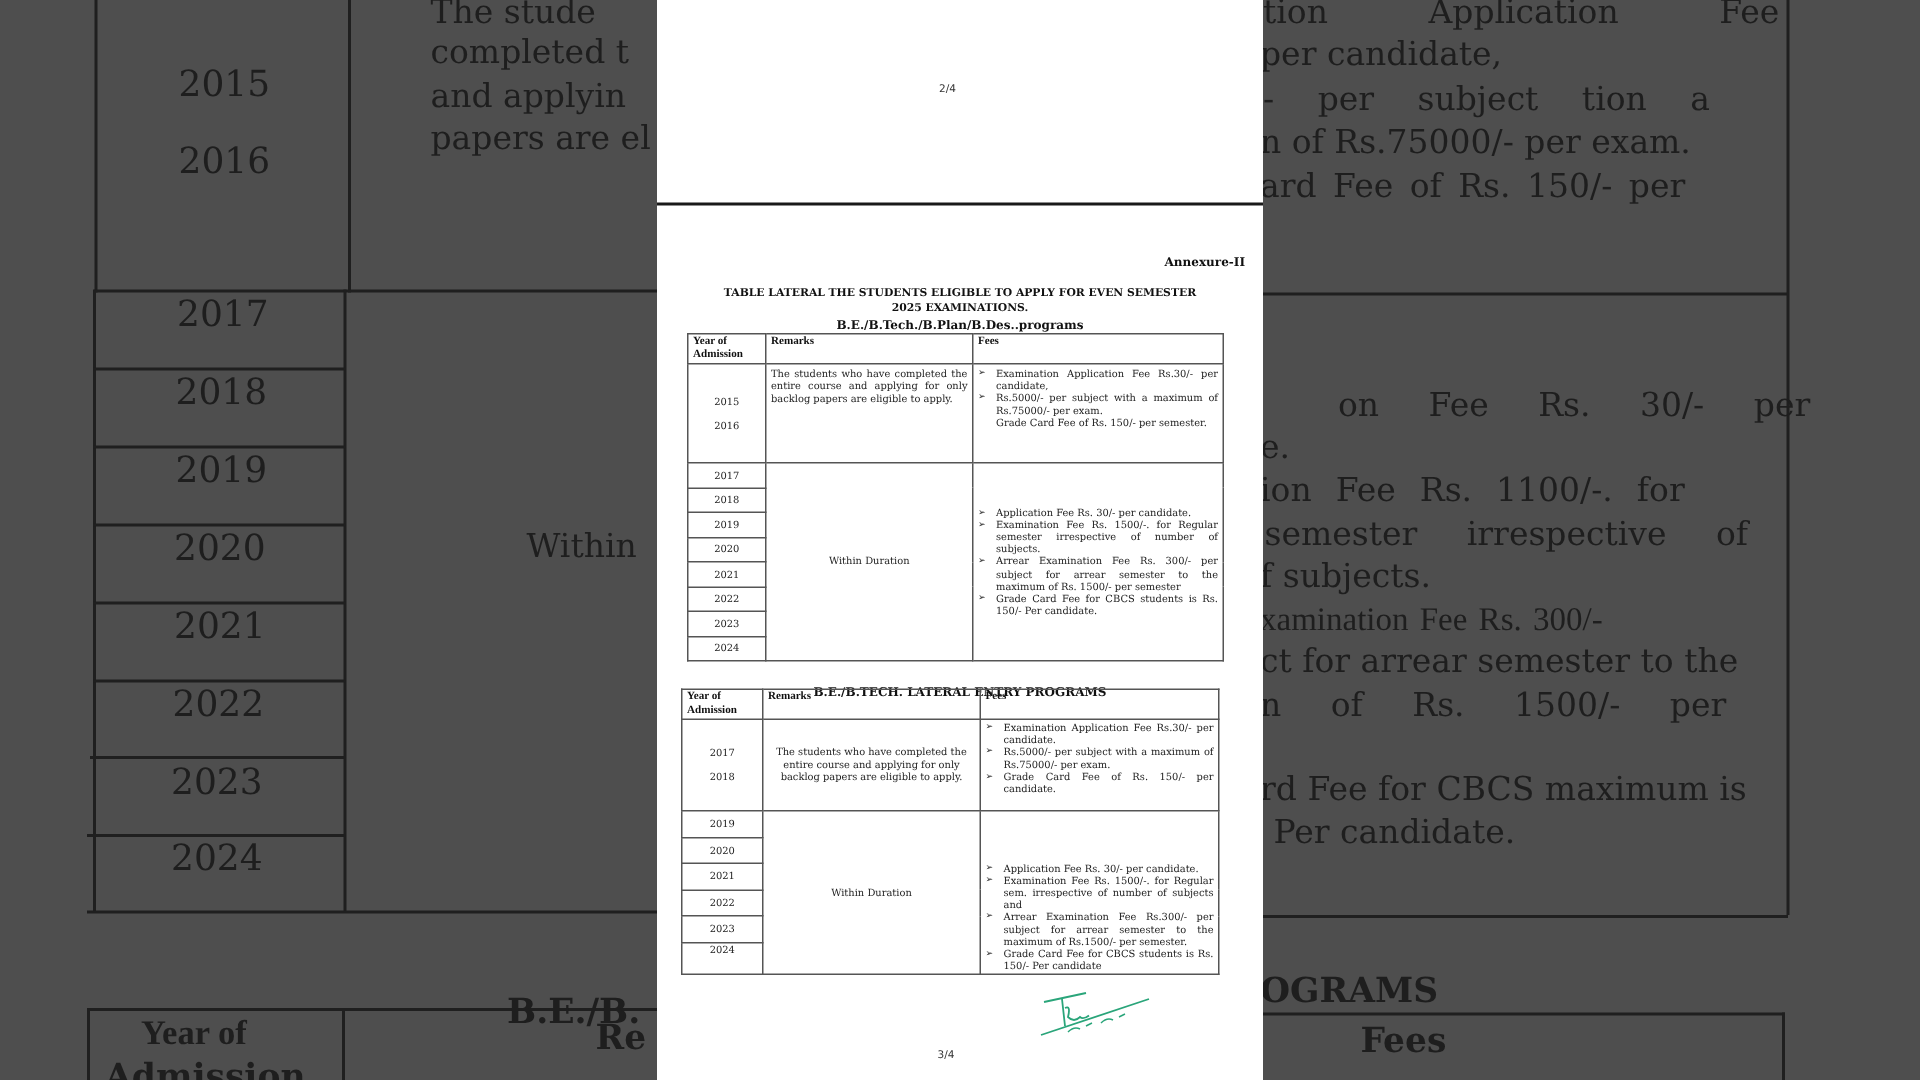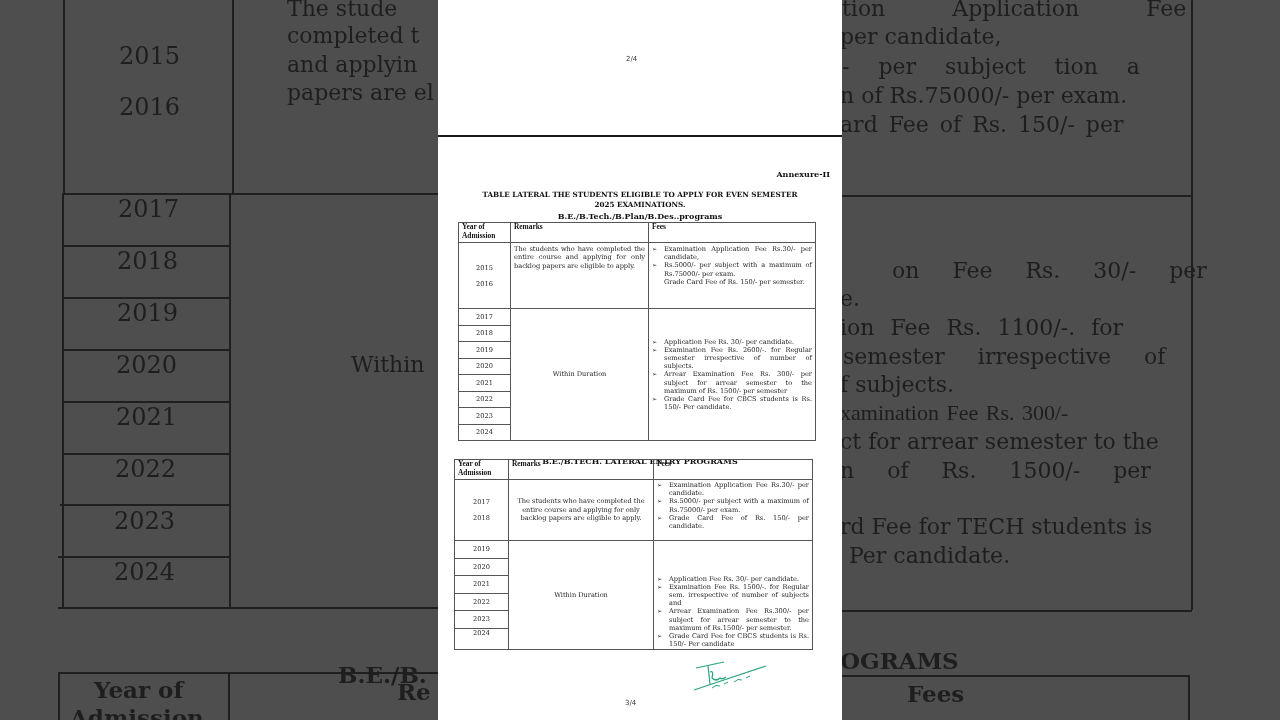--- a/index.html
+++ b/index.html
@@ -95,26 +95,26 @@
   <span class="bgtext big" style="left:840px;top:112px;word-spacing:4px;">ard Fee of Rs. 150/- per</span>
 
   <span class="bgtext big" style="left:892px;top:258px;word-spacing:26px;">on Fee Rs. 30/- per</span>
   <span class="bgtext big" style="left:840px;top:286px;">e.</span>
   <span class="bgtext big" style="left:840px;top:315px;word-spacing:9px;">ion Fee Rs. 1100/-. for</span>
   <span class="bgtext big" style="left:843px;top:344px;word-spacing:26px;">semester irrespective of</span>
   <span class="bgtext big" style="left:840px;top:372px;">f subjects.</span>
   <span class="bgtext big" style="left:840px;top:400px;word-spacing:2px;font-family:Liberation Serif, serif;">xamination Fee Rs. 300/-</span>
   <span class="bgtext big" style="left:840px;top:429px;">ct for arrear semester to the</span>
   <span class="bgtext big" style="left:840px;top:458px;word-spacing:26px;">n of Rs. 1500/- per</span>
-  <span class="bgtext big" style="left:840px;top:514px;">rd Fee for TECH students is</span>
+  <span class="bgtext big" style="left:840px;top:514px;">rd Fee for CBCS maximum is</span>
   <span class="bgtext big" style="left:849px;top:543px;">Per candidate.</span>
 
   <span class="bgtext" style="left:338px;top:661px;font-size:23px;font-weight:bold;">B.E./B.</span>
   <span class="bgtext" style="left:840px;top:647px;font-size:23px;font-weight:bold;">OGRAMS</span>
-  <span class="bgtext" style="left:94px;top:676px;font-size:23px;font-weight:bold;">Year of</span>
+  <span class="bgtext" style="left:94px;top:676px;font-size:23px;font-weight:bold;font-family:Liberation Serif, serif;">Year of</span>
   <span class="bgtext" style="left:70px;top:704px;font-size:23px;font-weight:bold;">Admission</span>
   <span class="bgtext" style="left:397px;top:678px;font-size:23px;font-weight:bold;">Re</span>
   <span class="bgtext" style="left:907px;top:680px;font-size:23px;font-weight:bold;">Fees</span>
 </div>
 
 <div class="doc">
   <span class="page-num" style="left:188px;top:55px;">2/4</span>
   <div class="sep"></div>
 
   <span class="annex">Annexure-II</span>
@@ -149,21 +149,21 @@
           <li>Grade Card Fee of Rs. 150/- per semester.</li>
         </ul>
       </td>
     </tr>
     <tr style="height:16.5px;">
       <td class="yr">2017</td>
       <td class="remark center" rowspan="8">Within Duration</td>
       <td rowspan="8">
         <ul class="fees">
           <li class="bullet">Application Fee Rs. 30/- per candidate.</li>
-          <li class="bullet">Examination Fee Rs. 2600/-. for Regular semester irrespective of number of subjects.</li>
+          <li class="bullet">Examination Fee Rs. 1500/-. for Regular semester irrespective of number of subjects.</li>
           <li class="bullet">Arrear Examination Fee Rs. 300/- per subject for arrear semester to the maximum of Rs. 1500/- per semester</li>
           <li class="bullet">Grade Card Fee for CBCS students is Rs. 150/- Per candidate.</li>
         </ul>
       </td>
     </tr>
     <tr style="height:16.5px;">
           <td class="yr">2018</td>
         </tr>
     <tr style="height:16.5px;">
           <td class="yr">2019</td>

